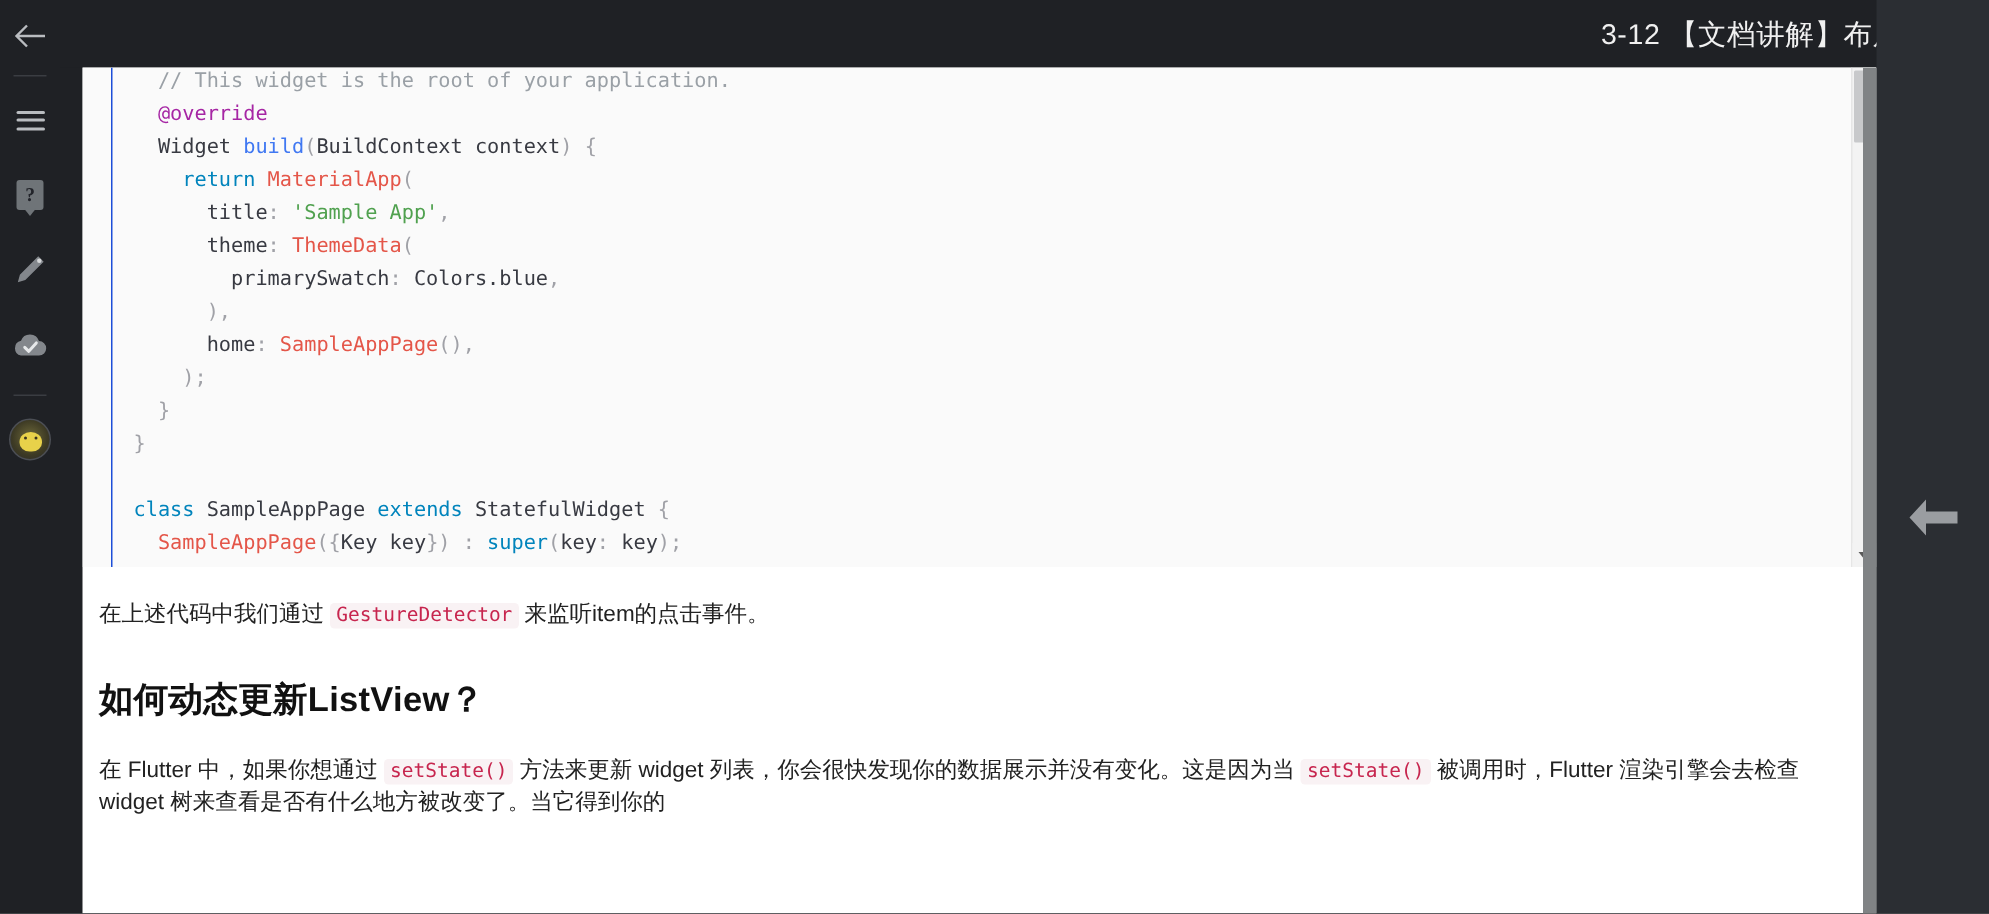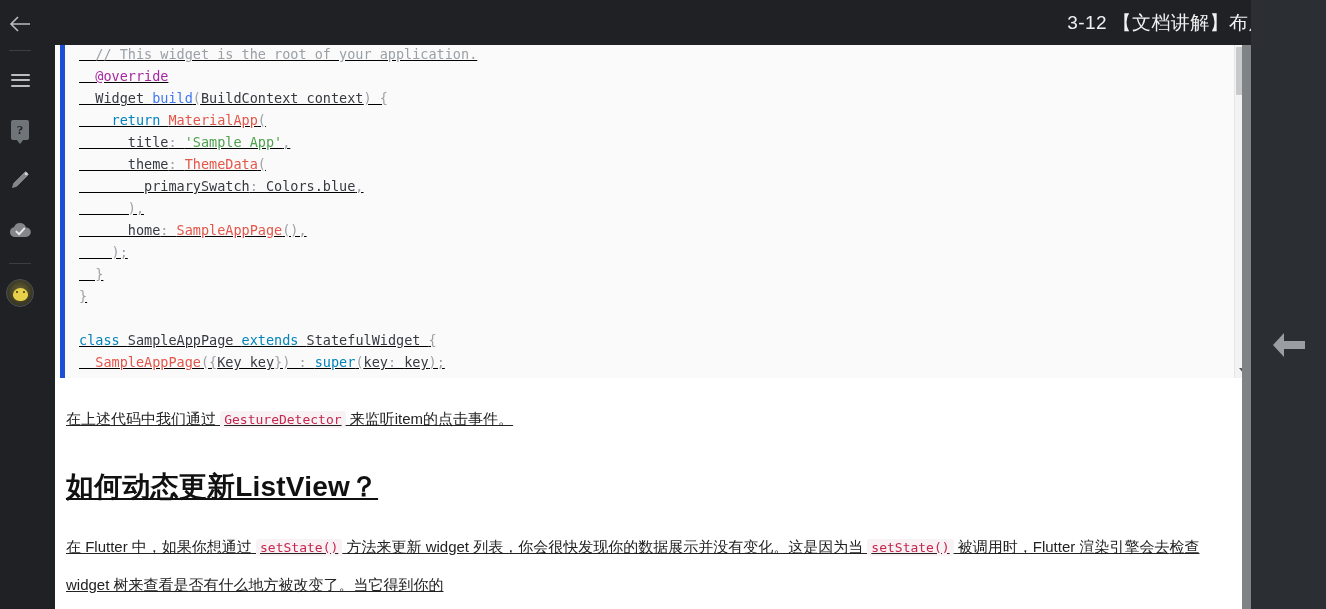--- a/index.html
+++ b/index.html
@@ -104,25 +104,24 @@
   
   .codeblock-wrap {
     position: relative;
     margin: 0 0 0 0;
     background: #fafafa;
     height: 333px;
     overflow: hidden;
   }
   .codeblock {
     position: absolute;
-    left: 5px; top: -12px;
+    left: 19px; top: -12px;
     width: 1160px;
-    border-left: 5px solid #1d4ed8;
+    border-left: 1px solid #1d4ed8;
     padding: 0 0 0 0;
-    text-decoration: underline;
   }
   pre.code {
     margin: 0;
     padding: 10px 0 10px 14px;
     font-family: "DejaVu Sans Mono", monospace;
     font-size: 13.5px;
     line-height: 22px;
     color: #383a42;
     white-space: pre;
     background: transparent;
@@ -164,39 +163,37 @@
   }
 
   
   .body-text {
     padding: 0 40px 0 11px;
     color: #1a1a1a;
   }
   p.para {
     margin: 22px 0 0 0;
     font-size: 15px;
-    line-height: 37px;
+    line-height: 20px;
     color: #222;
-    text-decoration: underline;
   }
   code.inline {
     font-family: "DejaVu Sans Mono", monospace;
     font-size: 13px;
     color: #c7254e;
     background: #f9f2f4;
     padding: 1px 4px;
     border-radius: 3px;
   }
   h2.section-title {
     margin: 30px 0 0 0;
-    font-size: 28px;
+    font-size: 23px;
     font-weight: bold;
     color: #111;
     letter-spacing: 0.2px;
-    text-decoration: underline;
   }
   ul.bullets {
     margin: 20px 0 0 0;
     padding-left: 32px;
   }
   ul.bullets li {
     font-size: 15px;
     line-height: 32px;
     color: #222;
   }

